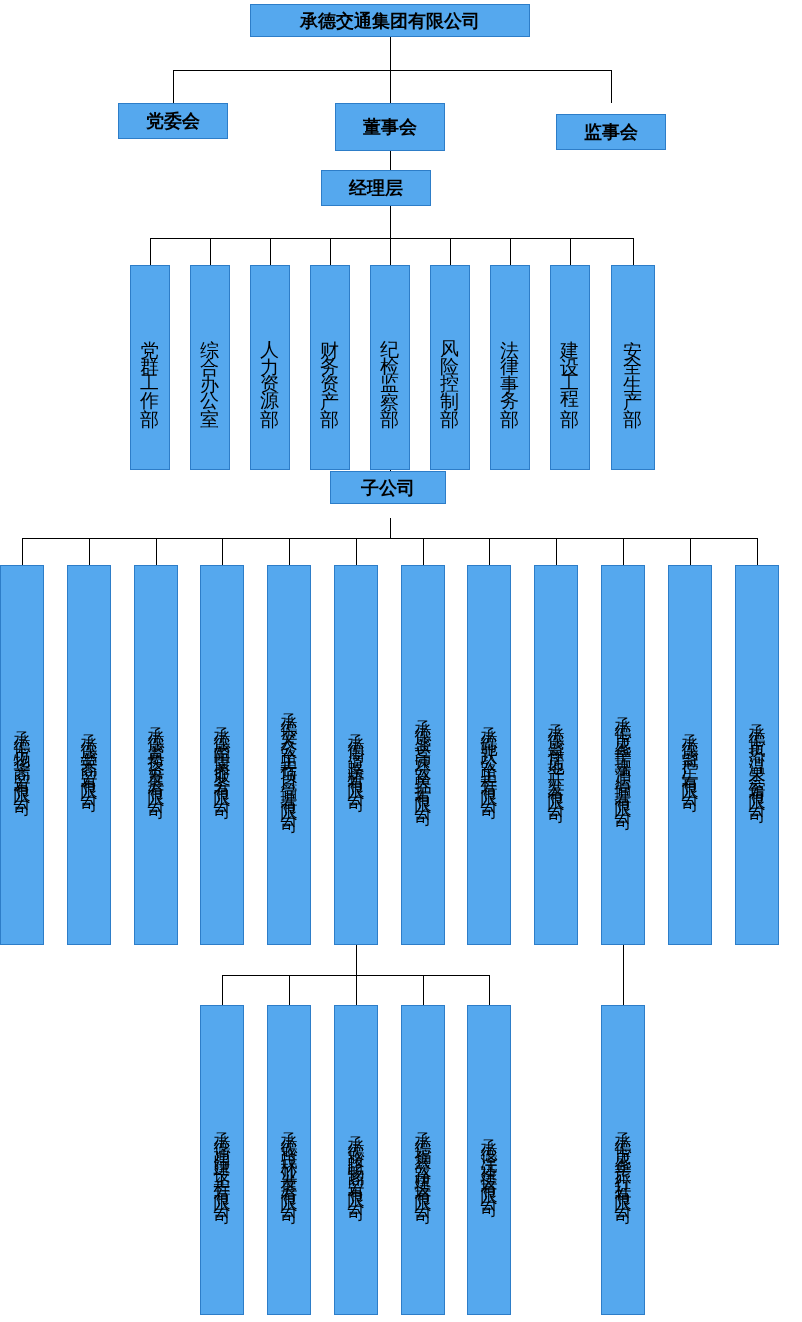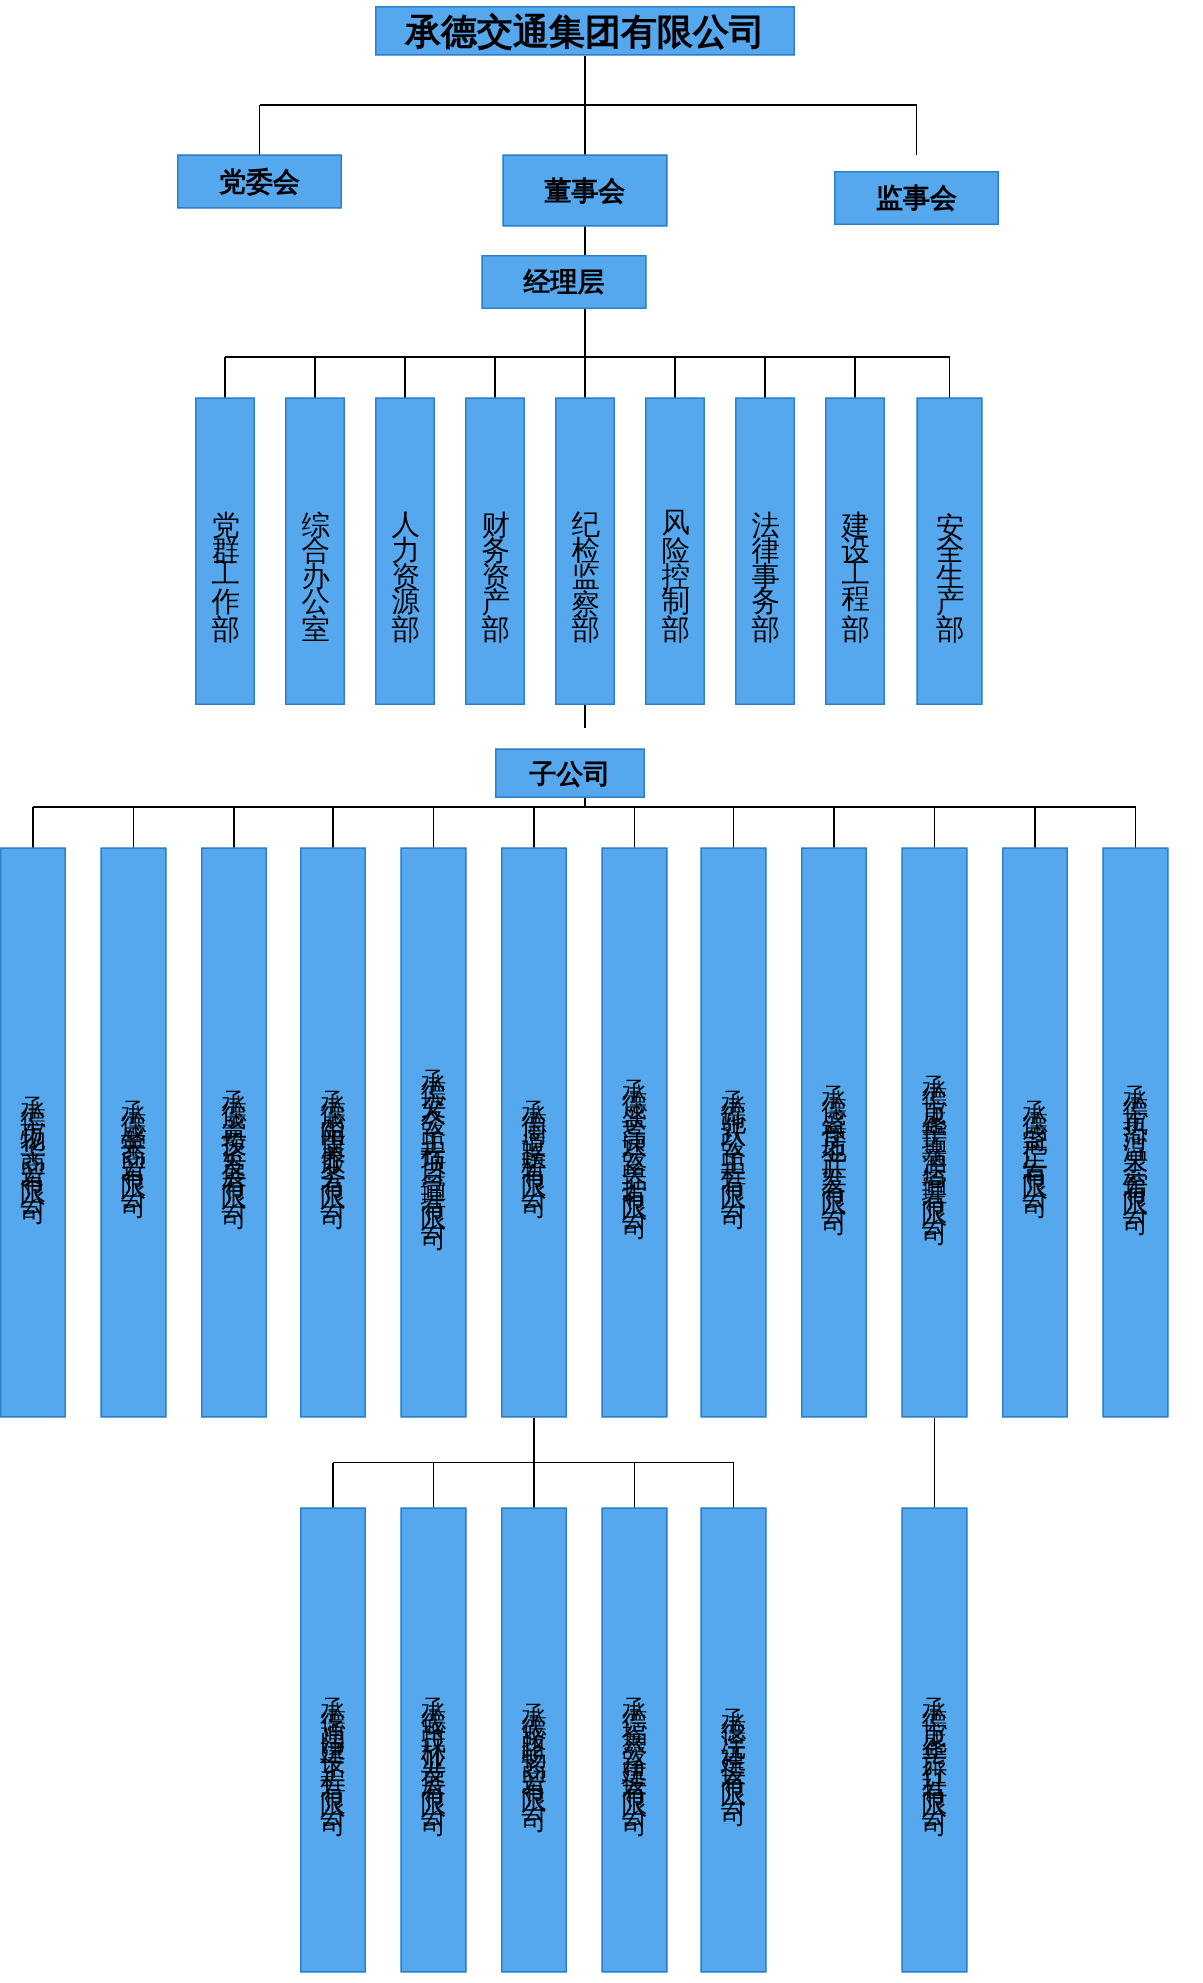--- a/index.html
+++ b/index.html
@@ -12,21 +12,21 @@
     overflow:hidden;
   }
   #lines{position:absolute;left:0;top:0;pointer-events:none;}
   .node{
     position:absolute;box-sizing:border-box;
     background:#55a8ee;border:1px solid #2d7dc8;
     display:flex;align-items:center;justify-content:center;
     text-align:center;color:#000;
   }
   .h-node{font-weight:bold;font-size:18px;}
-  .root-node{font-size:24px;}
+  .root-node{font-size:18px;}
   .v-node{
     writing-mode:vertical-rl;text-orientation:upright;
     font-size:17px;letter-spacing:7px;line-height:1;
   }
   .dept{font-size:19px;letter-spacing:17px;}
 </style>
 </head>
 <body>
 
 <div id="canvas">
@@ -51,21 +51,21 @@
   <div class="node v-node dept" style="left:130px;top:265px;width:40px;height:205px">党群工作部</div>
   <div class="node v-node dept" style="left:190px;top:265px;width:40px;height:205px">综合办公室</div>
   <div class="node v-node dept" style="left:250px;top:265px;width:40px;height:205px">人力资源部</div>
   <div class="node v-node dept" style="left:310px;top:265px;width:40px;height:205px">财务资产部</div>
   <div class="node v-node dept" style="left:370px;top:265px;width:40px;height:205px">纪检监察部</div>
   <div class="node v-node dept" style="left:430px;top:265px;width:40px;height:205px">风险控制部</div>
   <div class="node v-node dept" style="left:490px;top:265px;width:40px;height:205px">法律事务部</div>
   <div class="node v-node dept" style="left:550px;top:265px;width:40px;height:205px">建设工程部</div>
   <div class="node v-node dept" style="left:611px;top:265px;width:44px;height:205px">安全生产部</div>
 
-  <div class="node h-node" style="left:330px;top:499px;width:100px;height:33px">子公司</div>
+  <div class="node h-node" style="left:330px;top:471px;width:116px;height:33px">子公司</div>
 
   <div class="node v-node" style="left:0px;top:565px;width:44px;height:380px">承德市物华商贸有限公司</div>
   <div class="node v-node" style="left:67px;top:565px;width:44px;height:380px">承德盛荣商贸有限公司</div>
   <div class="node v-node" style="left:134px;top:565px;width:44px;height:380px">承德盛嘉投资发展有限公司</div>
   <div class="node v-node" style="left:200px;top:565px;width:44px;height:380px">承德盛阳康养服务有限公司</div>
   <div class="node v-node" style="left:267px;top:565px;width:44px;height:380px">承德交发公路工程项目管理有限公司</div>
   <div class="node v-node" style="left:334px;top:565px;width:44px;height:380px">承德周道路桥有限公司</div>
   <div class="node v-node" style="left:401px;top:565px;width:44px;height:380px">承德盛达高速公路养护有限公司</div>
   <div class="node v-node" style="left:467px;top:565px;width:44px;height:380px">承德驰跃公路工程有限公司</div>
   <div class="node v-node" style="left:534px;top:565px;width:44px;height:380px">承德盛禄房地产开发有限公司</div>

